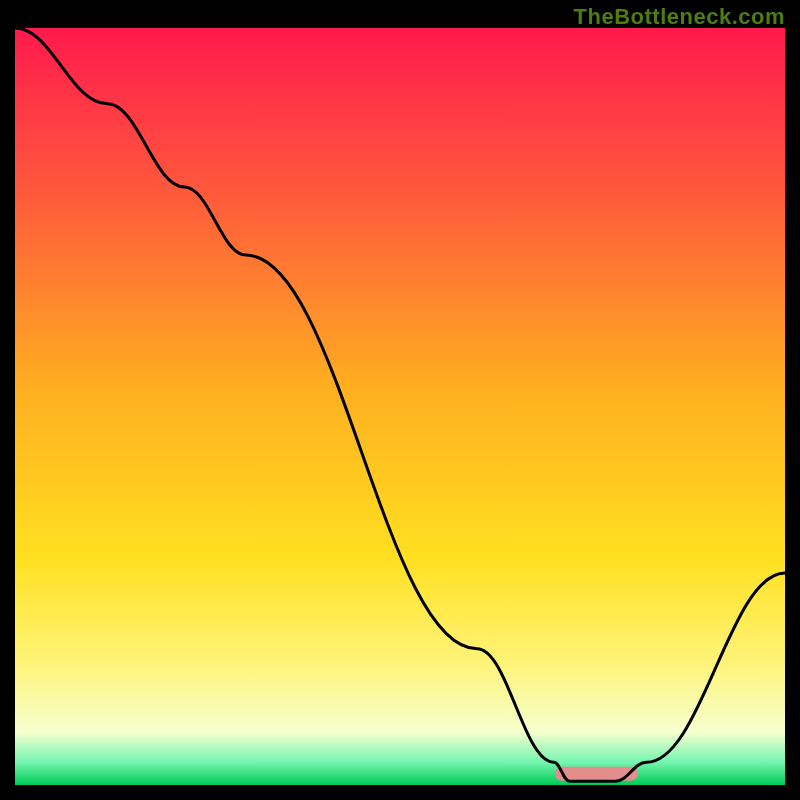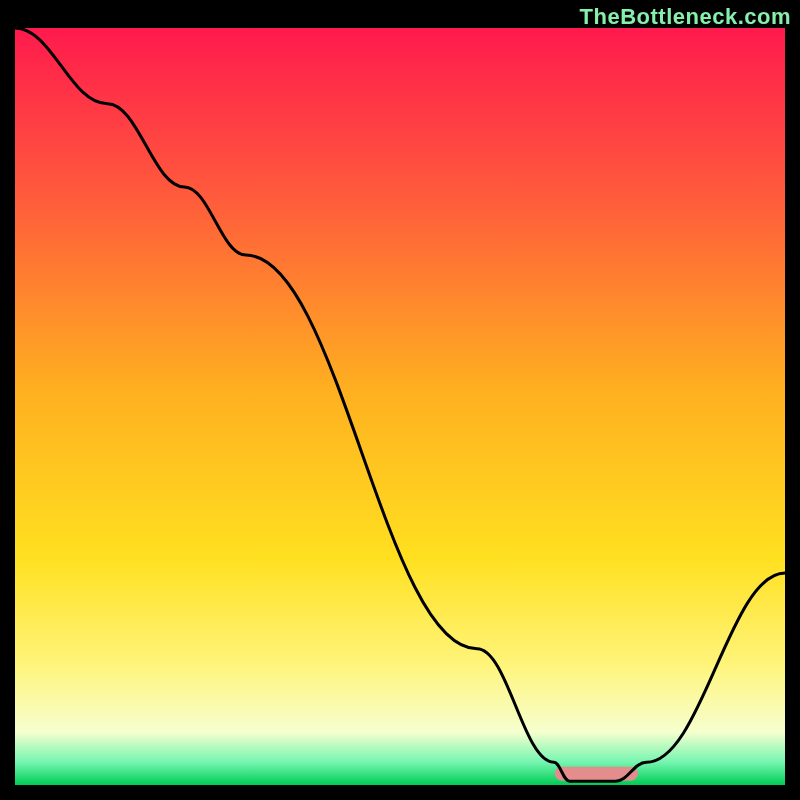--- a/index.html
+++ b/index.html
@@ -15,22 +15,22 @@
     position: absolute;
     left: 15px;
     top: 28px;
     width: 770px;
     height: 757px;
     background: #000;
   }
   .attribution {
     position: absolute;
     top: 4px;
-    right: 9px;
-    color: #86efac;
+    right: 15px;
+    color: #4d7c0f;
     font-size: 22px;
     font-weight: bold;
     letter-spacing: 0.5px;
   }
   svg {
     display: block;
   }
 </style>
 </head>
 <body>

